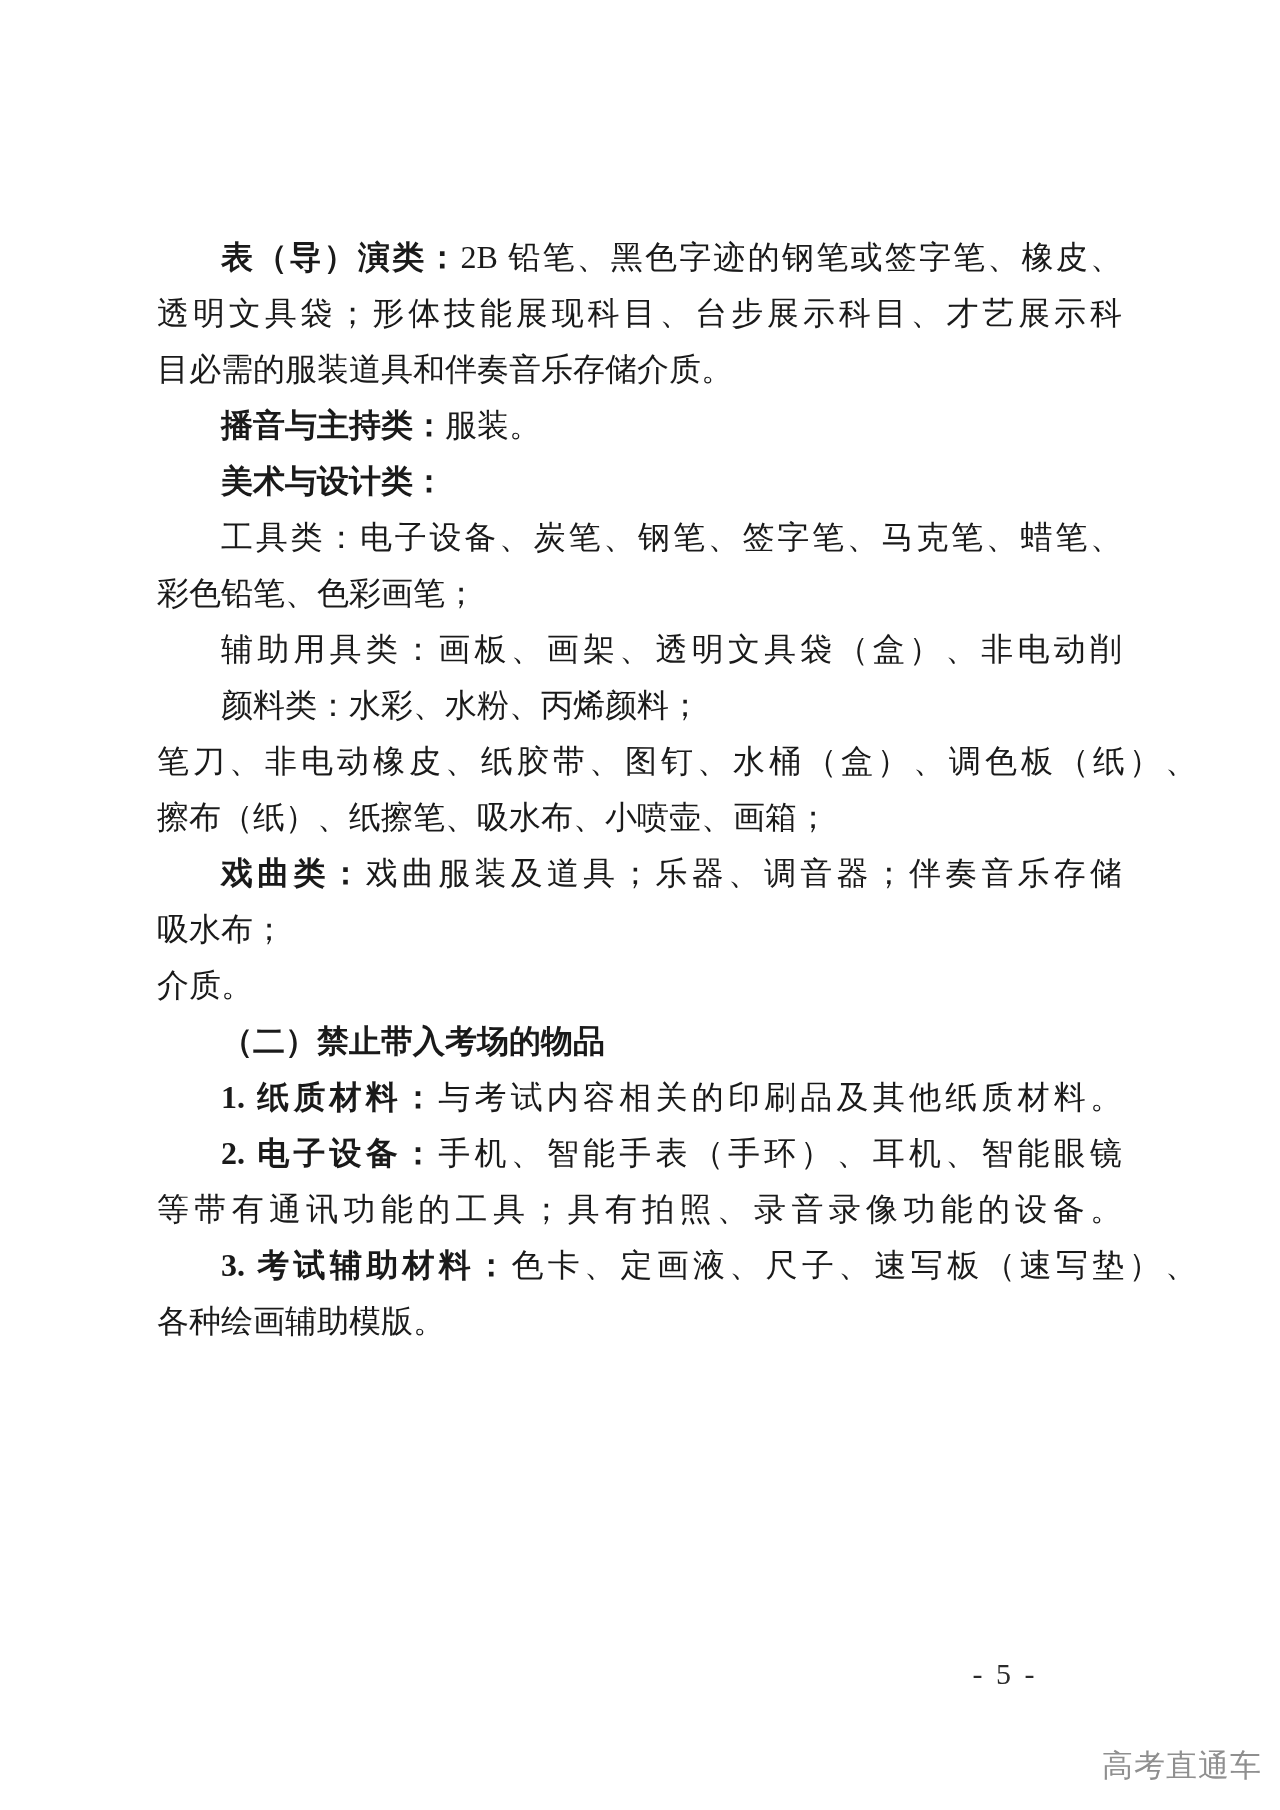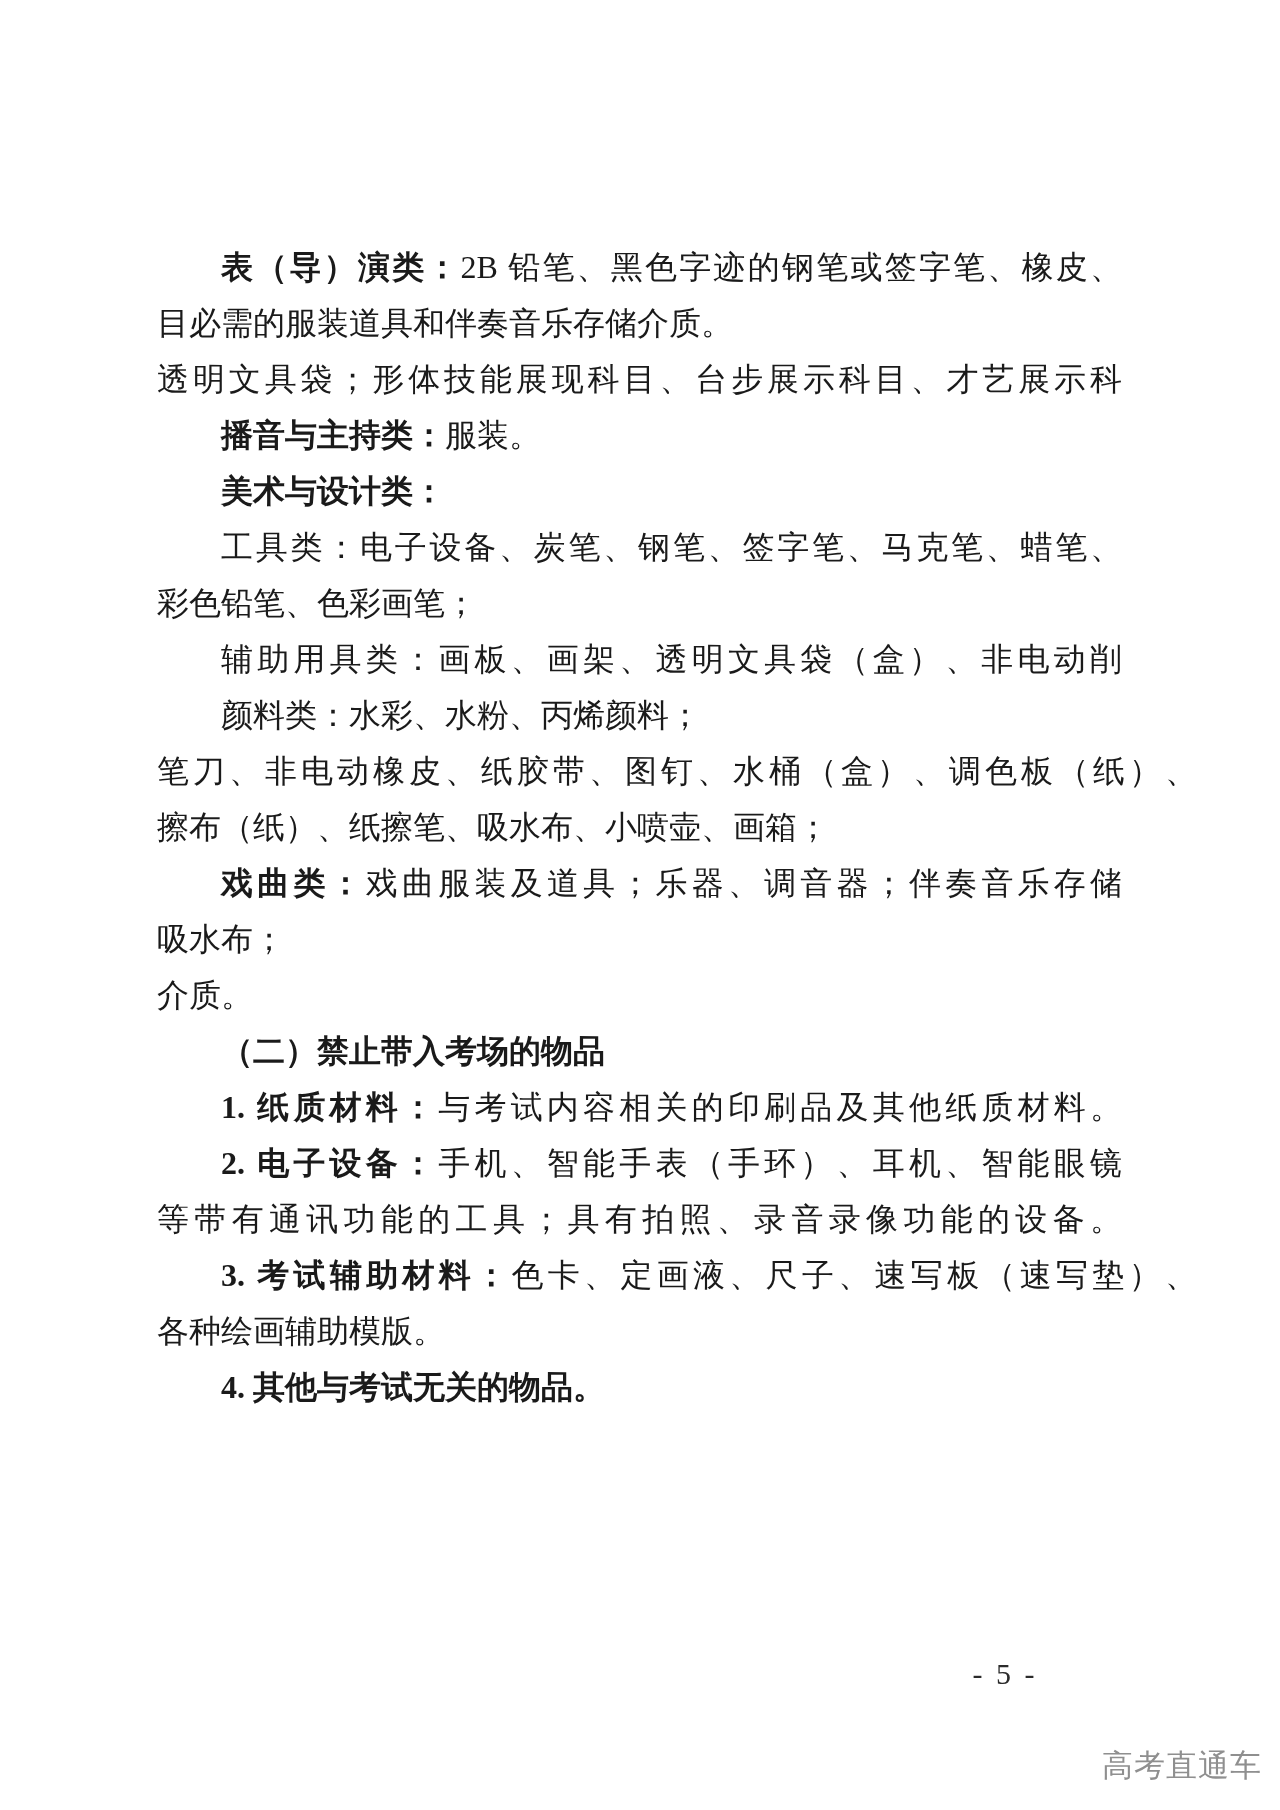--- a/index.html
+++ b/index.html
@@ -15,21 +15,21 @@
     font-family: "Liberation Serif", "DejaVu Serif", serif;
   }
   .page {
     position: absolute;
     inset: 0;
     background: #ffffff;
   }
   .textblock {
     position: absolute;
     left: 157px;
-    top: 239px;
+    top: 229px;
     width: 965px;
   }
   .line {
     height: 56px;
     line-height: 56px;
     font-size: 32px;
     color: #1a1a1a;
     text-align: left;
     white-space: normal;
   }
@@ -68,39 +68,38 @@
     letter-spacing: 1px;
   }
 </style>
 </head>
 <body>
 
 <div class="page">
 
   <div class="textblock" id="textblock">
       <div class="line fill indent"><span class="b">表（导）演类：</span><span>2B 铅笔、黑色字迹的钢笔或签字笔、橡皮、</span></div>
+      <div class="line fill"><span>透明文具袋；形体技能展现科目、台步展示科目、才艺展示科</span></div>
       <div class="line"><span>目必需的服装道具和伴奏音乐存储介质。</span></div>
-      <div class="line fill"><span>透明文具袋；形体技能展现科目、台步展示科目、才艺展示科</span></div>
       <div class="line indent"><span class="b">播音与主持类：</span><span>服装。</span></div>
       <div class="line indent"><span class="b">美术与设计类：</span></div>
       <div class="line fill indent"><span>工具类：电子设备、炭笔、钢笔、签字笔、马克笔、蜡笔、</span></div>
       <div class="line"><span>彩色铅笔、色彩画笔；</span></div>
       <div class="line fill indent"><span>辅助用具类：画板、画架、透明文具袋（盒）、非电动削</span></div>
       <div class="line indent"><span>颜料类：水彩、水粉、丙烯颜料；</span></div>
       <div class="line fill wide"><span>笔刀、非电动橡皮、纸胶带、图钉、水桶（盒）、调色板（纸）、</span></div>
       <div class="line"><span>擦布（纸）、纸擦笔、吸水布、小喷壶、画箱；</span></div>
       <div class="line fill indent"><span class="b">戏曲类：</span><span>戏曲服装及道具；乐器、调音器；伴奏音乐存储</span></div>
       <div class="line"><span>吸水布；</span></div>
       <div class="line"><span>介质。</span></div>
       <div class="line indent"><span class="b">（二）禁止带入考场的物品</span></div>
       <div class="line fill indent"><span class="b">1. 纸质材料：</span><span>与考试内容相关的印刷品及其他纸质材料。</span></div>
       <div class="line fill indent"><span class="b">2. 电子设备：</span><span>手机、智能手表（手环）、耳机、智能眼镜</span></div>
       <div class="line fill"><span>等带有通讯功能的工具；具有拍照、录音录像功能的设备。</span></div>
       <div class="line fill indent wide"><span class="b">3. 考试辅助材料：</span><span>色卡、定画液、尺子、速写板（速写垫）、</span></div>
       <div class="line"><span>各种绘画辅助模版。</span></div>
-      <div class="line indent"><span class="b">4. 其他与考试无关的物品。</span></div>
     </div>
 
   <div class="page-number">- 5 -</div>
 
   <div class="watermark">高考直通车</div>
 
 </div>
 
 </body></html>

